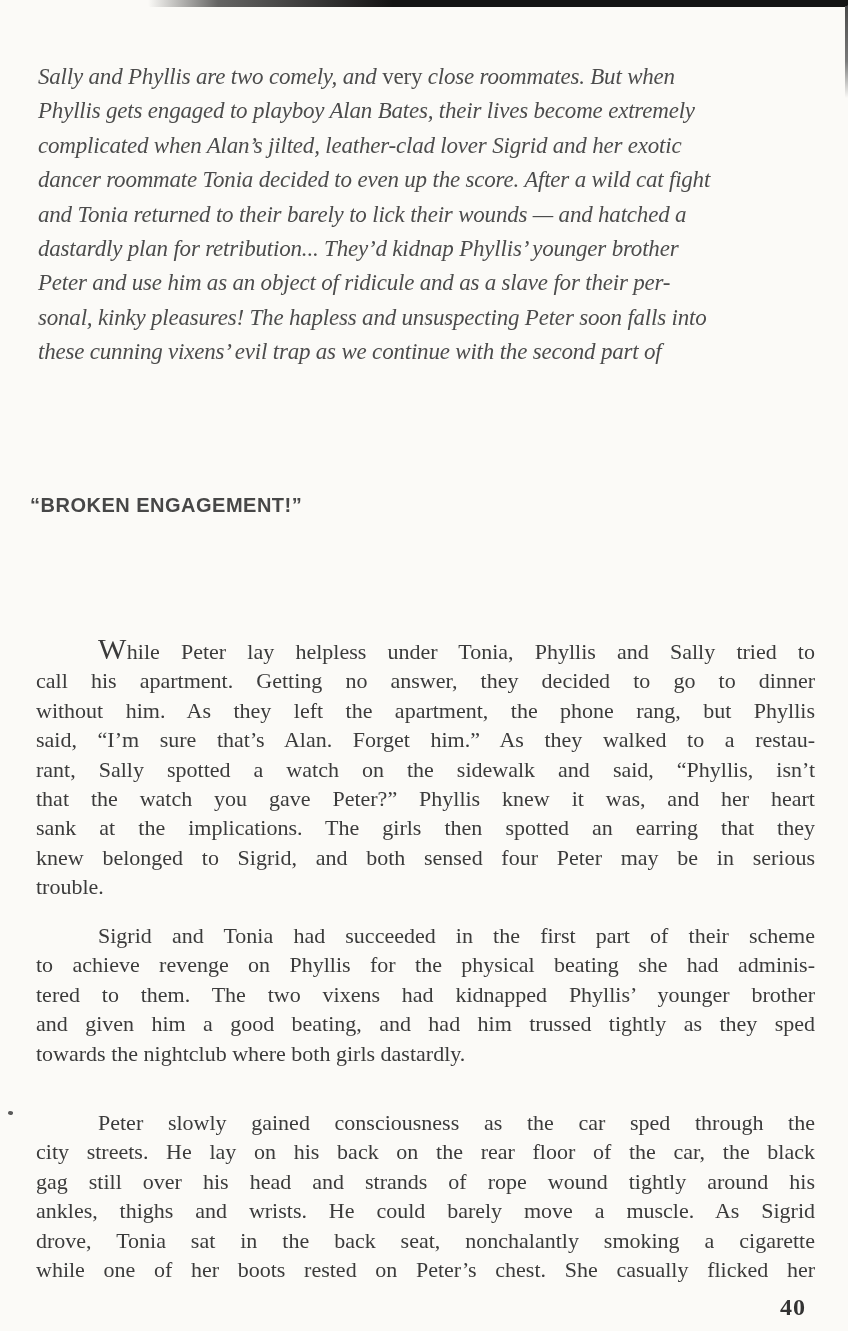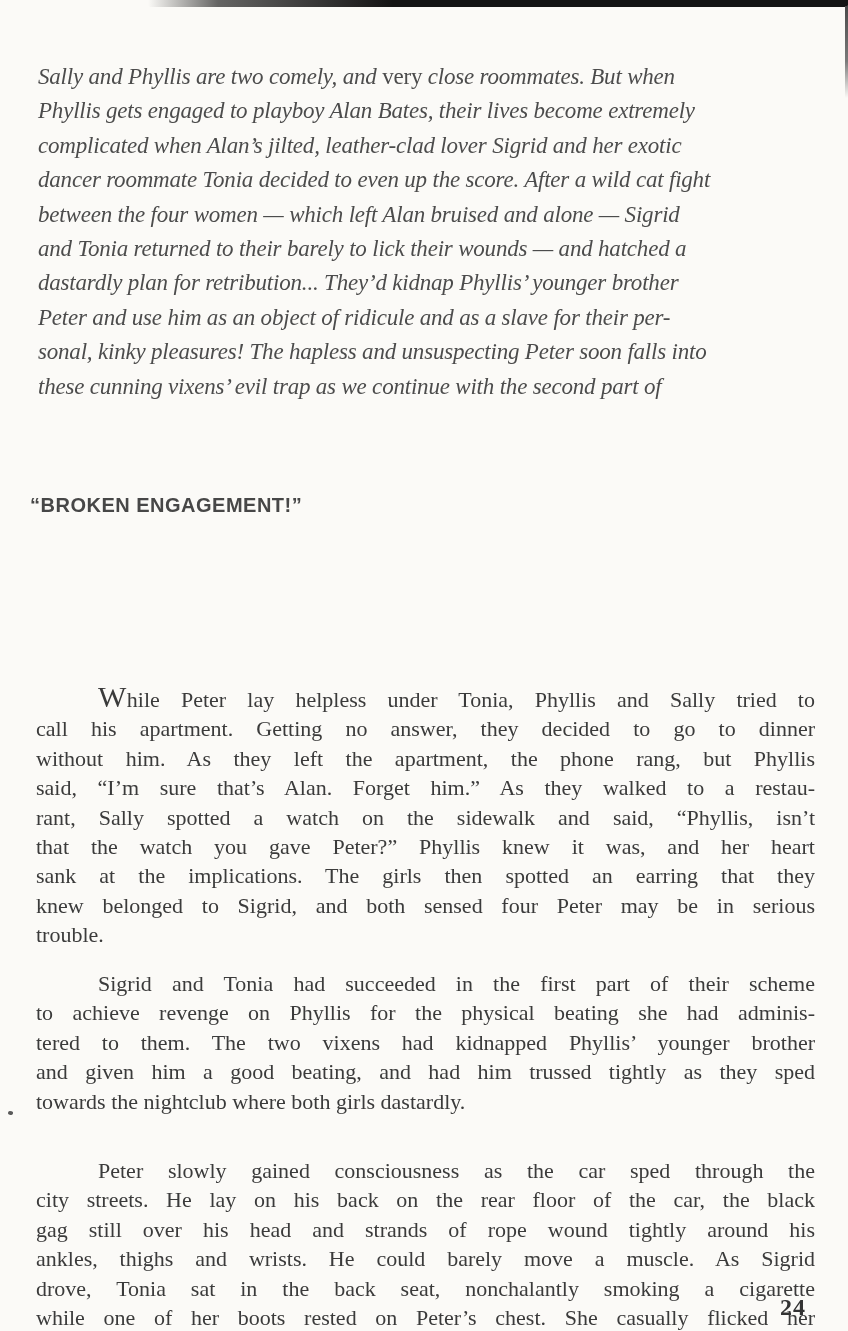--- a/index.html
+++ b/index.html
@@ -50,21 +50,20 @@
     font-size:20px;
     letter-spacing:.5px;
     color:var(--ink-heading);
   }
   
   .para{
     position:absolute;left:36px;right:33px;
     font-size:22px;
     line-height:29.4px;
     color:var(--ink-body);
-    margin-top:48px;
   }
   .para.p1{top:634px;}
   .para.p2{top:921px;}
   .para.p3{top:1108px;}
   .bline{
     text-align:justify;
     text-align-last:justify;
     text-justify:inter-word;
   }
   .bline.first{padding-left:62px;}
@@ -88,21 +87,20 @@
 
   <div class="top-bar"></div>
   <div class="right-edge"></div>
   <div class="speck"></div>
 
   <section class="intro">
     <div class="iline"><span>Sally and Phyllis are two comely, and </span><span class="upright">very</span><span> close roommates. But when</span></div>
     <div class="iline">Phyllis gets engaged to playboy Alan Bates, their lives become extremely</div>
     <div class="iline">complicated when Alan’s jilted, leather-clad lover Sigrid and her exotic</div>
     <div class="iline">dancer roommate Tonia decided to even up the score. After a wild cat fight</div>
-    <div class="iline">between the four women — which left Alan bruised and alone — Sigrid</div>
     <div class="iline">and Tonia returned to their barely to lick their wounds — and hatched a</div>
     <div class="iline">dastardly plan for retribution... They’d kidnap Phyllis’ younger brother</div>
     <div class="iline">Peter and use him as an object of ridicule and as a slave for their per-</div>
     <div class="iline">sonal, kinky pleasures! The hapless and unsuspecting Peter soon falls into</div>
     <div class="iline">these cunning vixens’ evil trap as we continue with the second part of</div>
   </section>
 
   <h1 class="headline">“BROKEN ENGAGEMENT!”</h1>
 
   <section class="para p1">
@@ -127,15 +125,15 @@
 
   <section class="para p3">
     <div class="bline first">Peter slowly gained consciousness as the car sped through the</div>
     <div class="bline">city streets. He lay on his back on the rear floor of the car, the black</div>
     <div class="bline">gag still over his head and strands of rope wound tightly around his</div>
     <div class="bline">ankles, thighs and wrists. He could barely move a muscle. As Sigrid</div>
     <div class="bline">drove, Tonia sat in the back seat, nonchalantly smoking a cigarette</div>
     <div class="bline">while one of her boots rested on Peter’s chest. She casually flicked her</div>
   </section>
 
-  <div class="pageno">24</div>
+  <div class="pageno">40</div>
 
 </div>
 
 </body></html>

